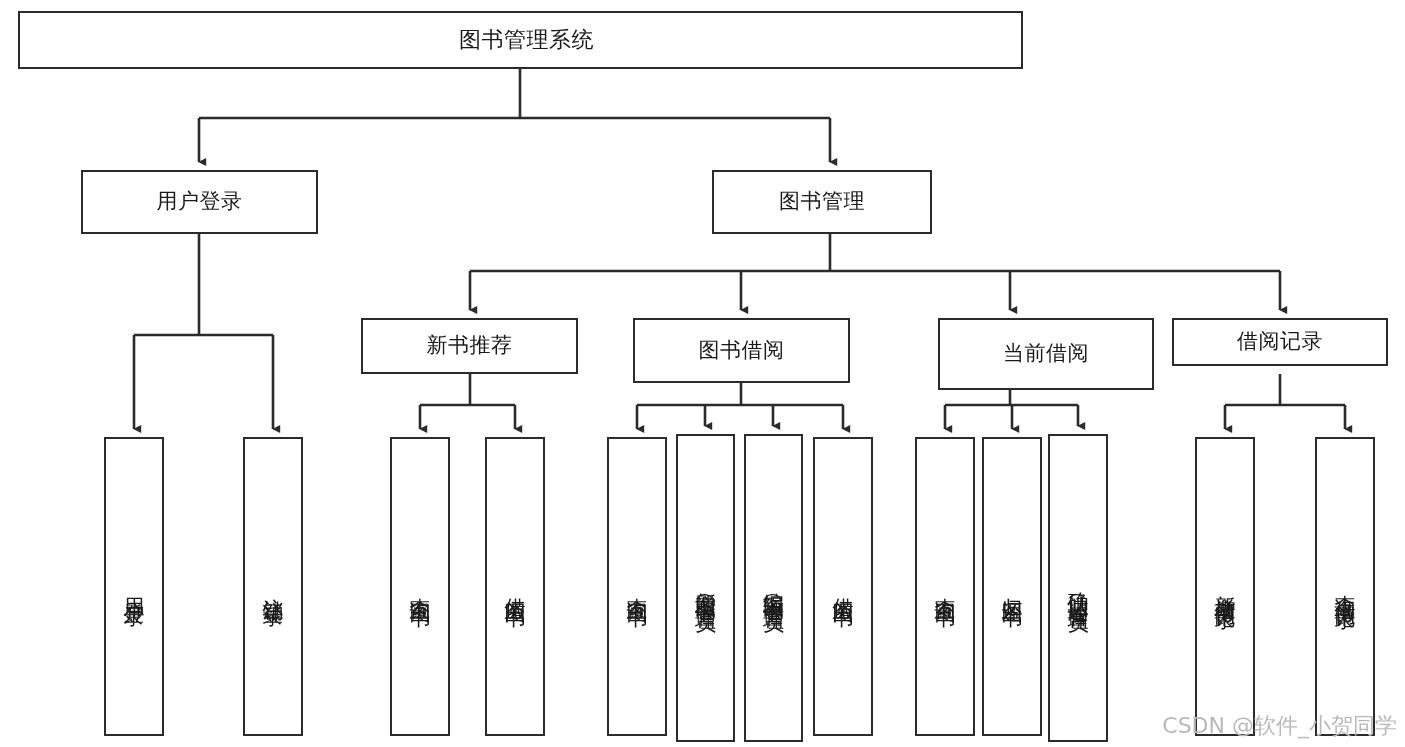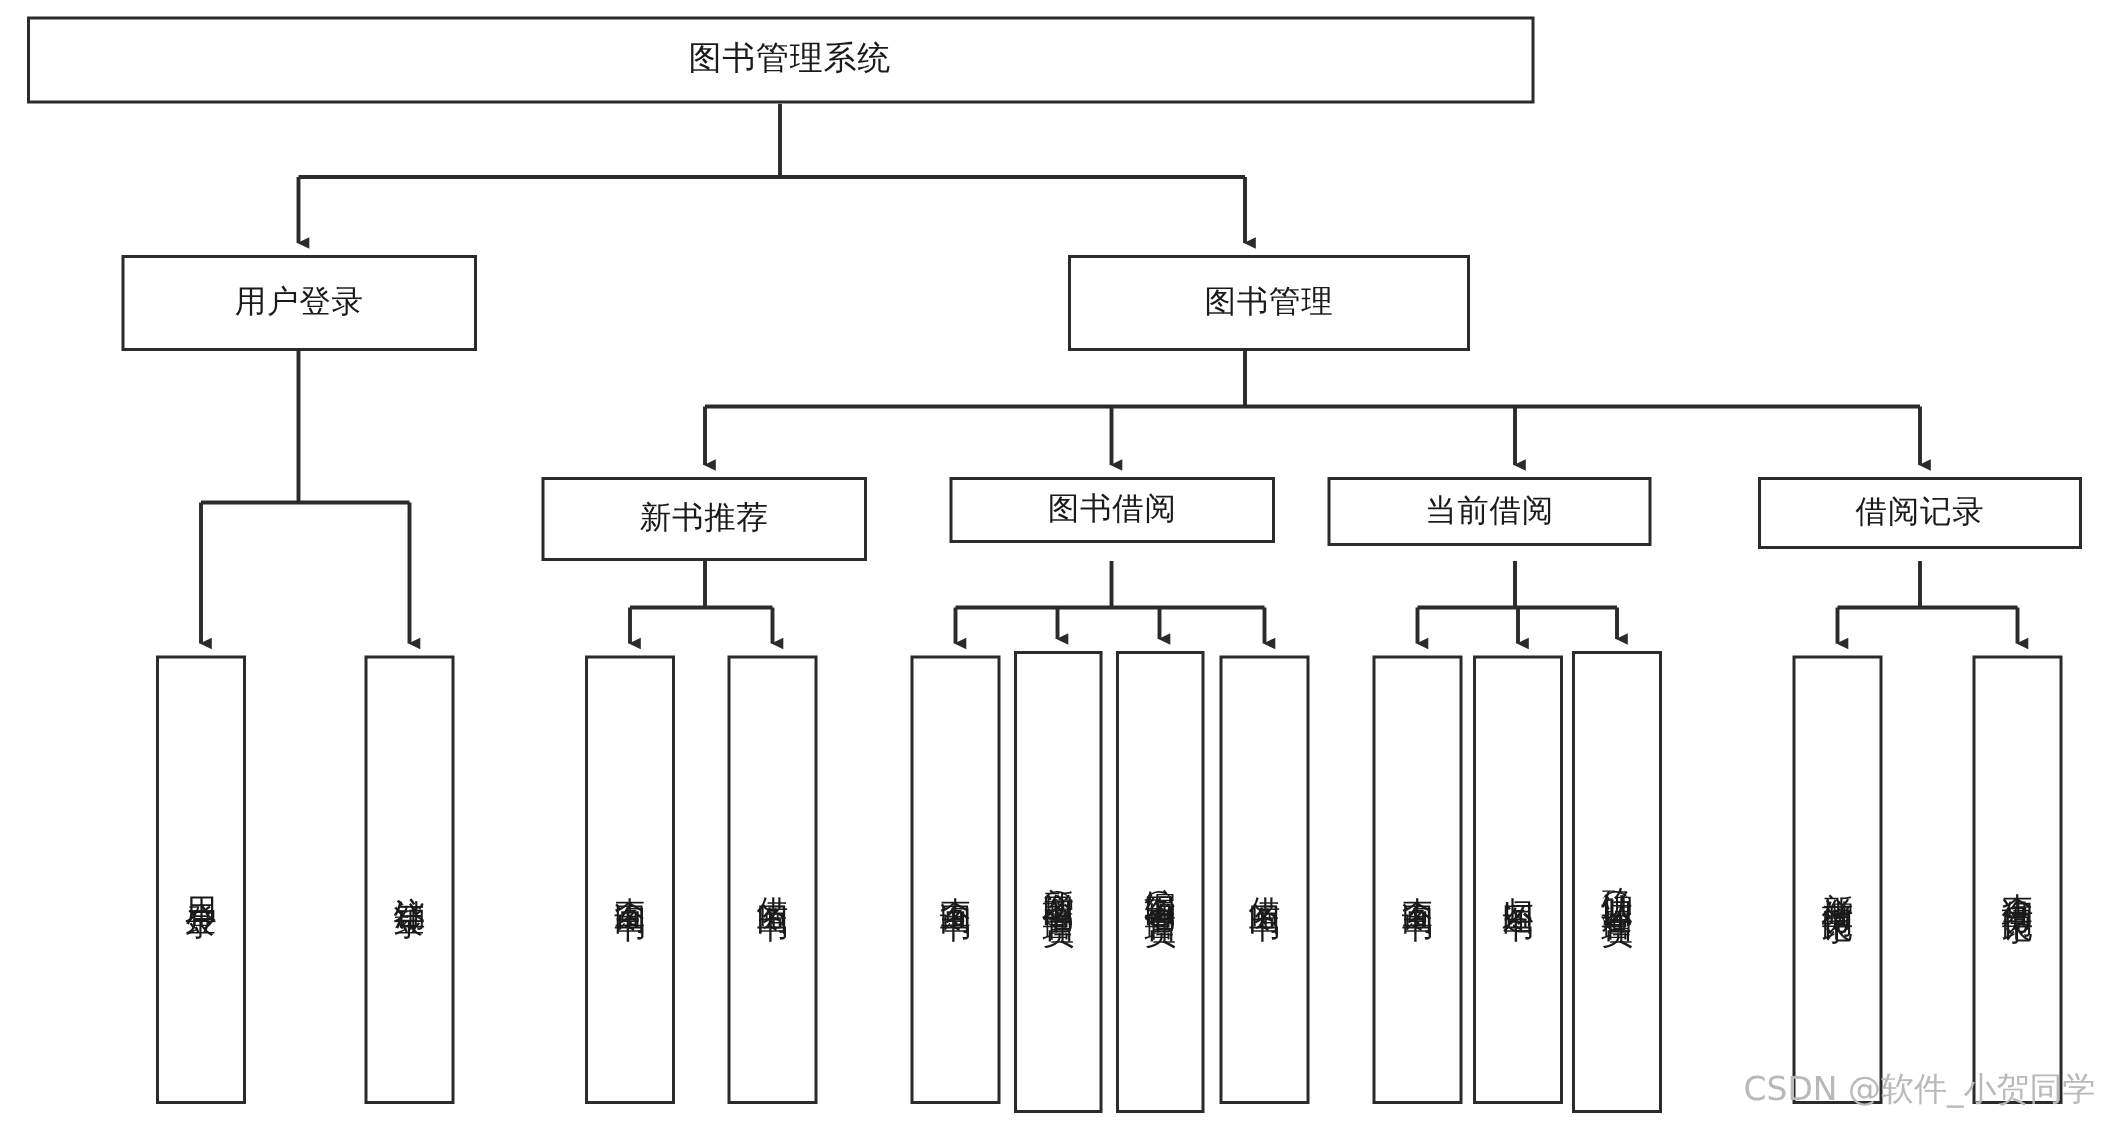--- a/index.html
+++ b/index.html
@@ -132,31 +132,31 @@
     </g>
   </svg>
 
   <div class="node level-0" style="left:18px; top:11px; width:1005px; height:58px;">
     <span class="node-label">图书管理系统</span>
   </div>
 
   <div class="node level-1" style="left:81px; top:170px; width:237px; height:64px;">
     <span class="node-label">用户登录</span>
   </div>
-  <div class="node level-1" style="left:712px; top:170px; width:268px; height:64px;">
+  <div class="node level-1" style="left:712px; top:170px; width:220px; height:64px;">
     <span class="node-label">图书管理</span>
   </div>
 
   <div class="node level-2" style="left:361px; top:318px; width:217px; height:56px;">
     <span class="node-label">新书推荐</span>
   </div>
-  <div class="node level-2" style="left:633px; top:318px; width:217px; height:44px;">
+  <div class="node level-2" style="left:633px; top:318px; width:217px; height:65px;">
     <span class="node-label">图书借阅</span>
   </div>
-  <div class="node level-2" style="left:885px; top:318px; width:216px; height:46px;align-items:center;">
+  <div class="node level-2" style="left:938px; top:318px; width:216px; height:72px;align-items:center;">
     <span class="node-label">当前借阅</span>
   </div>
   <div class="node level-2" style="left:1172px; top:318px; width:216px; height:48px;">
     <span class="node-label">借阅记录</span>
   </div>
 
   <div class="node leaf" style="left:104px; top:437px; width:60px; height:299px;">
     <span class="node-label">用户登录</span>
   </div>
   <div class="node leaf" style="left:243px; top:437px; width:60px; height:299px;">

